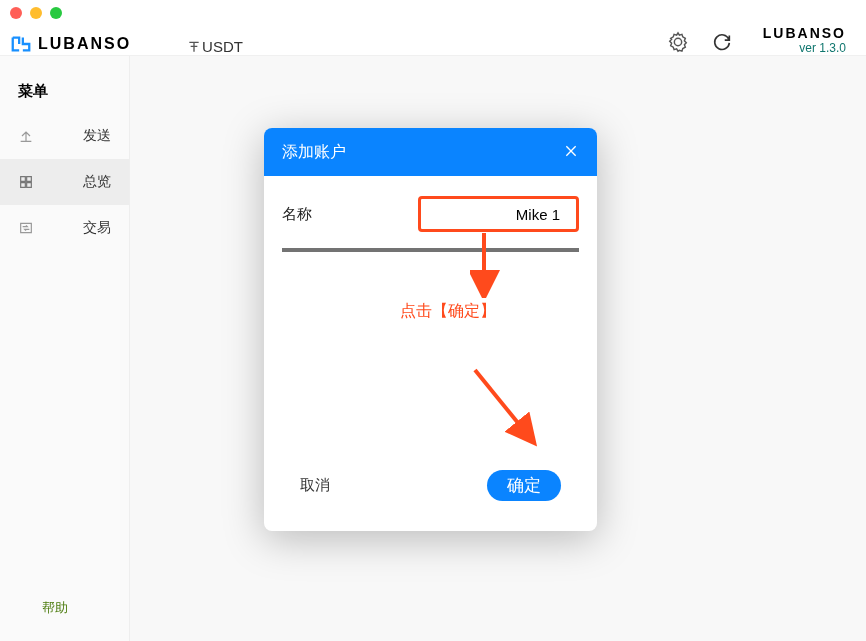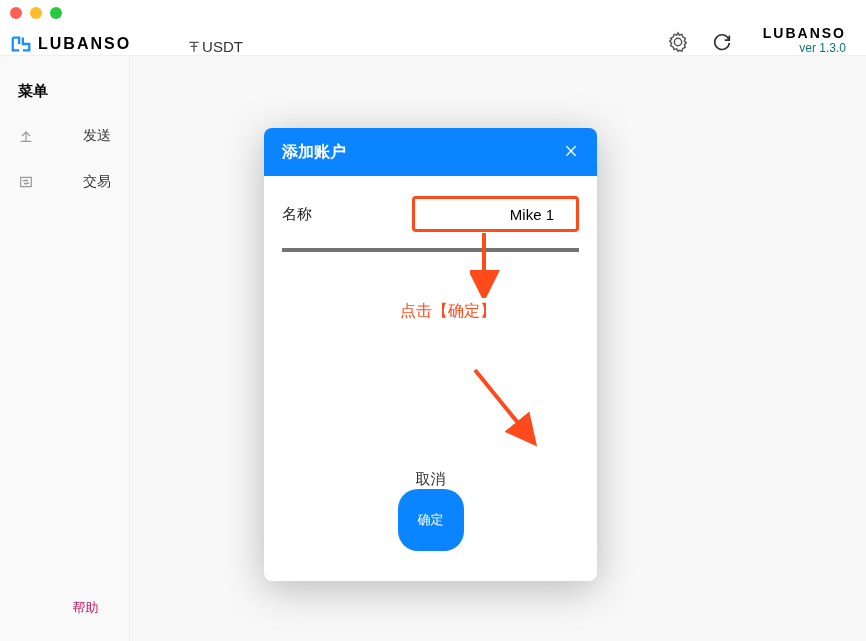--- a/index.html
+++ b/index.html
@@ -92,23 +92,22 @@
       color: #333;
       justify-content: space-between;
     }
     .menu-item.active {
       background: #ededed;
     }
     .menu-item svg { color: #888; }
     .sidebar-spacer { flex: 1; }
     .help {
       font-size: 13px;
-      color: #be185d;
+      color: #4d7c0f;
       padding: 18px 0 24px 42px;
-      text-align: center;
     }
 
     .main {
       flex: 1;
       background: #f8f8f8;
       position: relative;
     }
 
     
     .modal {
@@ -122,21 +121,21 @@
     }
     .modal-header {
       background: #0a84ff;
       height: 48px;
       display: flex;
       align-items: center;
       justify-content: space-between;
       padding: 0 18px;
     }
     .modal-title {
-      color: #fff; font-size: 16px; font-weight: 700;
+      color: #fff; font-size: 16px; font-weight: 400;
     }
     .modal-close { color: #fff; font-size: 20px; }
     .modal-body {
       padding: 20px 18px 10px;
     }
     .field-row {
       display: flex;
       align-items: center;
       justify-content: space-between;
       padding-bottom: 16px;
@@ -148,38 +147,37 @@
       height: 30px;
       border: none;
       text-align: right;
       font-size: 15px;
       padding: 2px 6px;
       background: transparent;
     }
     .field-input-wrap {
       border: 3px solid #ff4a1c;
       border-radius: 4px;
-      padding-right: 16px;
+      padding-right: 10px;
     }
     .modal-footer {
       display: flex;
       justify-content: space-between;
       align-items: center;
       padding: 18px 36px 30px;
-      flex-direction: column;
     }
     .btn-cancel {
       background: none; border: none;
       font-size: 15px; color: #333;
     }
     .btn-confirm {
       background: #0a84ff;
       border: none; color: #fff;
-      font-size: 13px;
-      padding: 22px 20px;
+      font-size: 17px;
+      padding: 4px 20px;
       border-radius: 20px;
     }
 
     
     .annotation {
       position: absolute;
       color: #ff4a1c;
       font-size: 16px;
       line-height: 2;
       left: 400px;
@@ -236,20 +234,26 @@
     <div class="menu-title">菜单</div>
 
     <div class="menu-item">
       <svg width="16" height="16" viewBox="0 0 24 24">
         <path fill="none" stroke="#999" stroke-width="1.8" d="M12 19V6 M6 12l6-6 6 6 M4 20h16"></path>
       </svg>
       <span>发送</span>
     </div>
 
 
+    <div class="menu-item active">
+      <svg width="16" height="16" viewBox="0 0 24 24">
+        <path fill="none" stroke="#777" stroke-width="1.8" d="M4 4h7v7H4z M13 4h7v7h-7z M4 13h7v7H4z M13 13h7v7h-7z"></path>
+      </svg>
+      <span>总览</span>
+    </div>
 
     <div class="menu-item">
       <svg width="16" height="16" viewBox="0 0 24 24">
         <path fill="none" stroke="#999" stroke-width="1.8" d="M4 5h16v14H4z M7 10h7l-2-2 M17 14H10l2 2"></path>
       </svg>
       <span>交易</span>
     </div>
 
     <div class="sidebar-spacer"></div>
     <div class="help">帮助</div>

